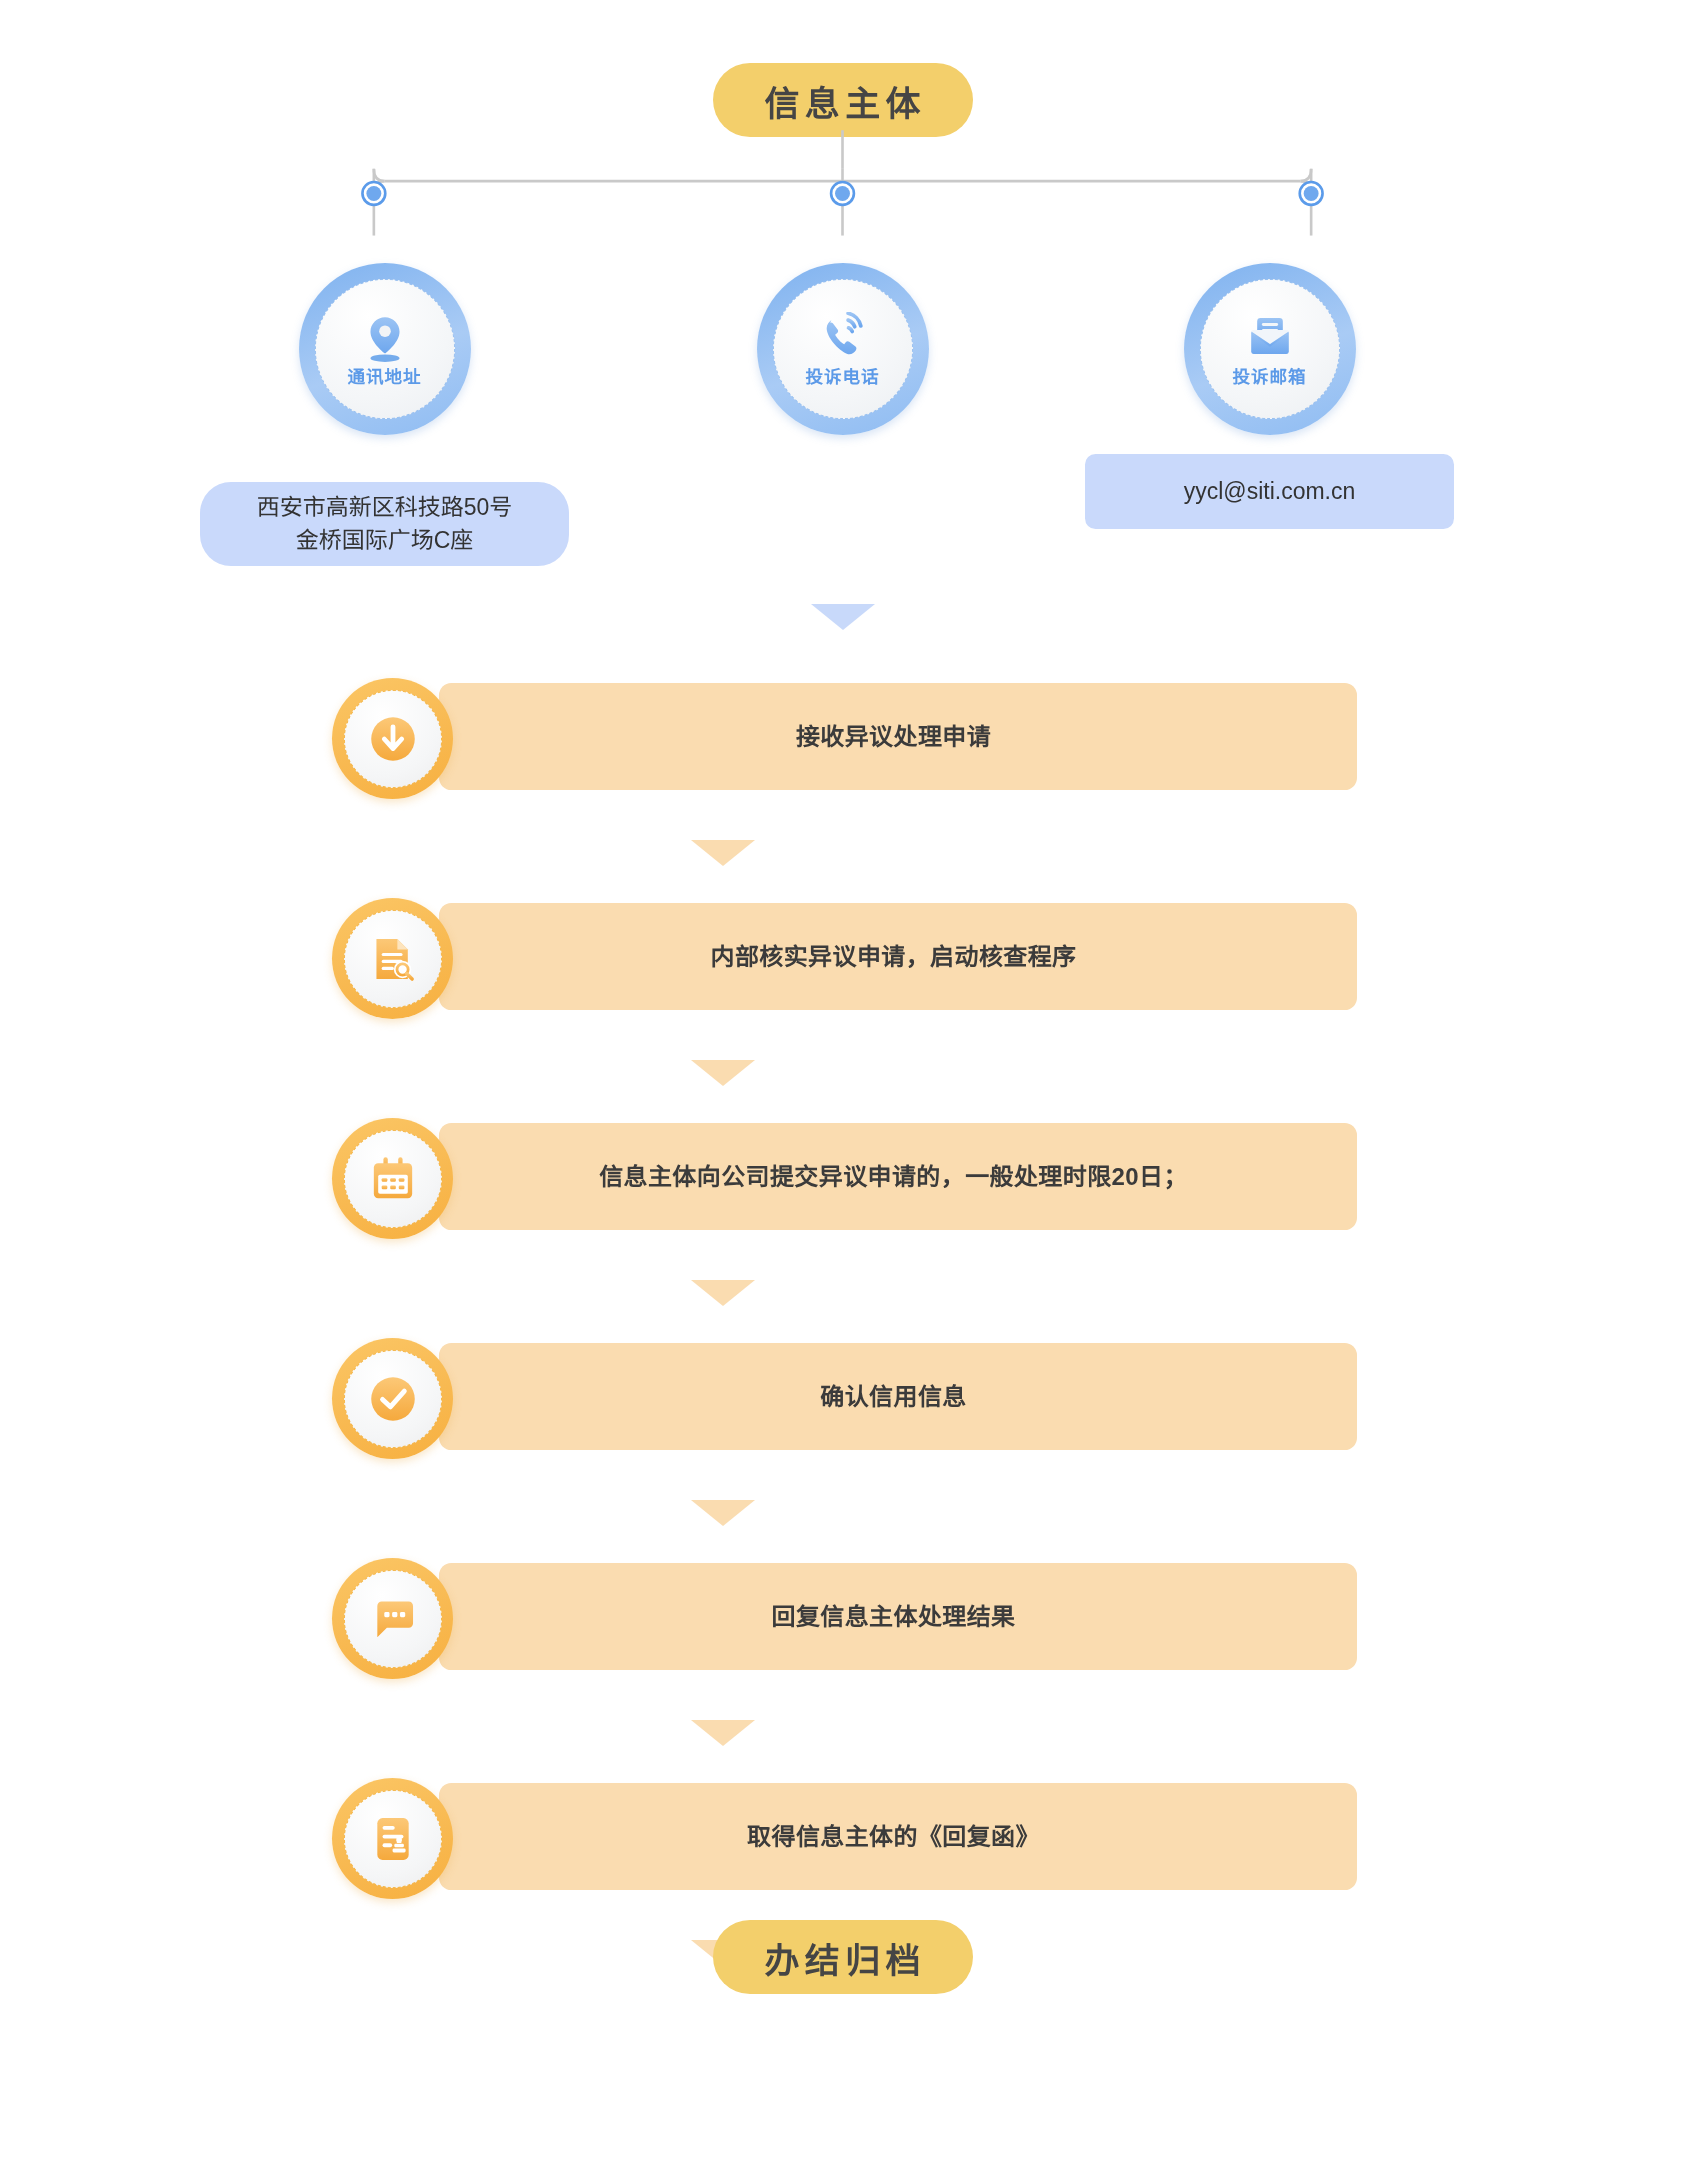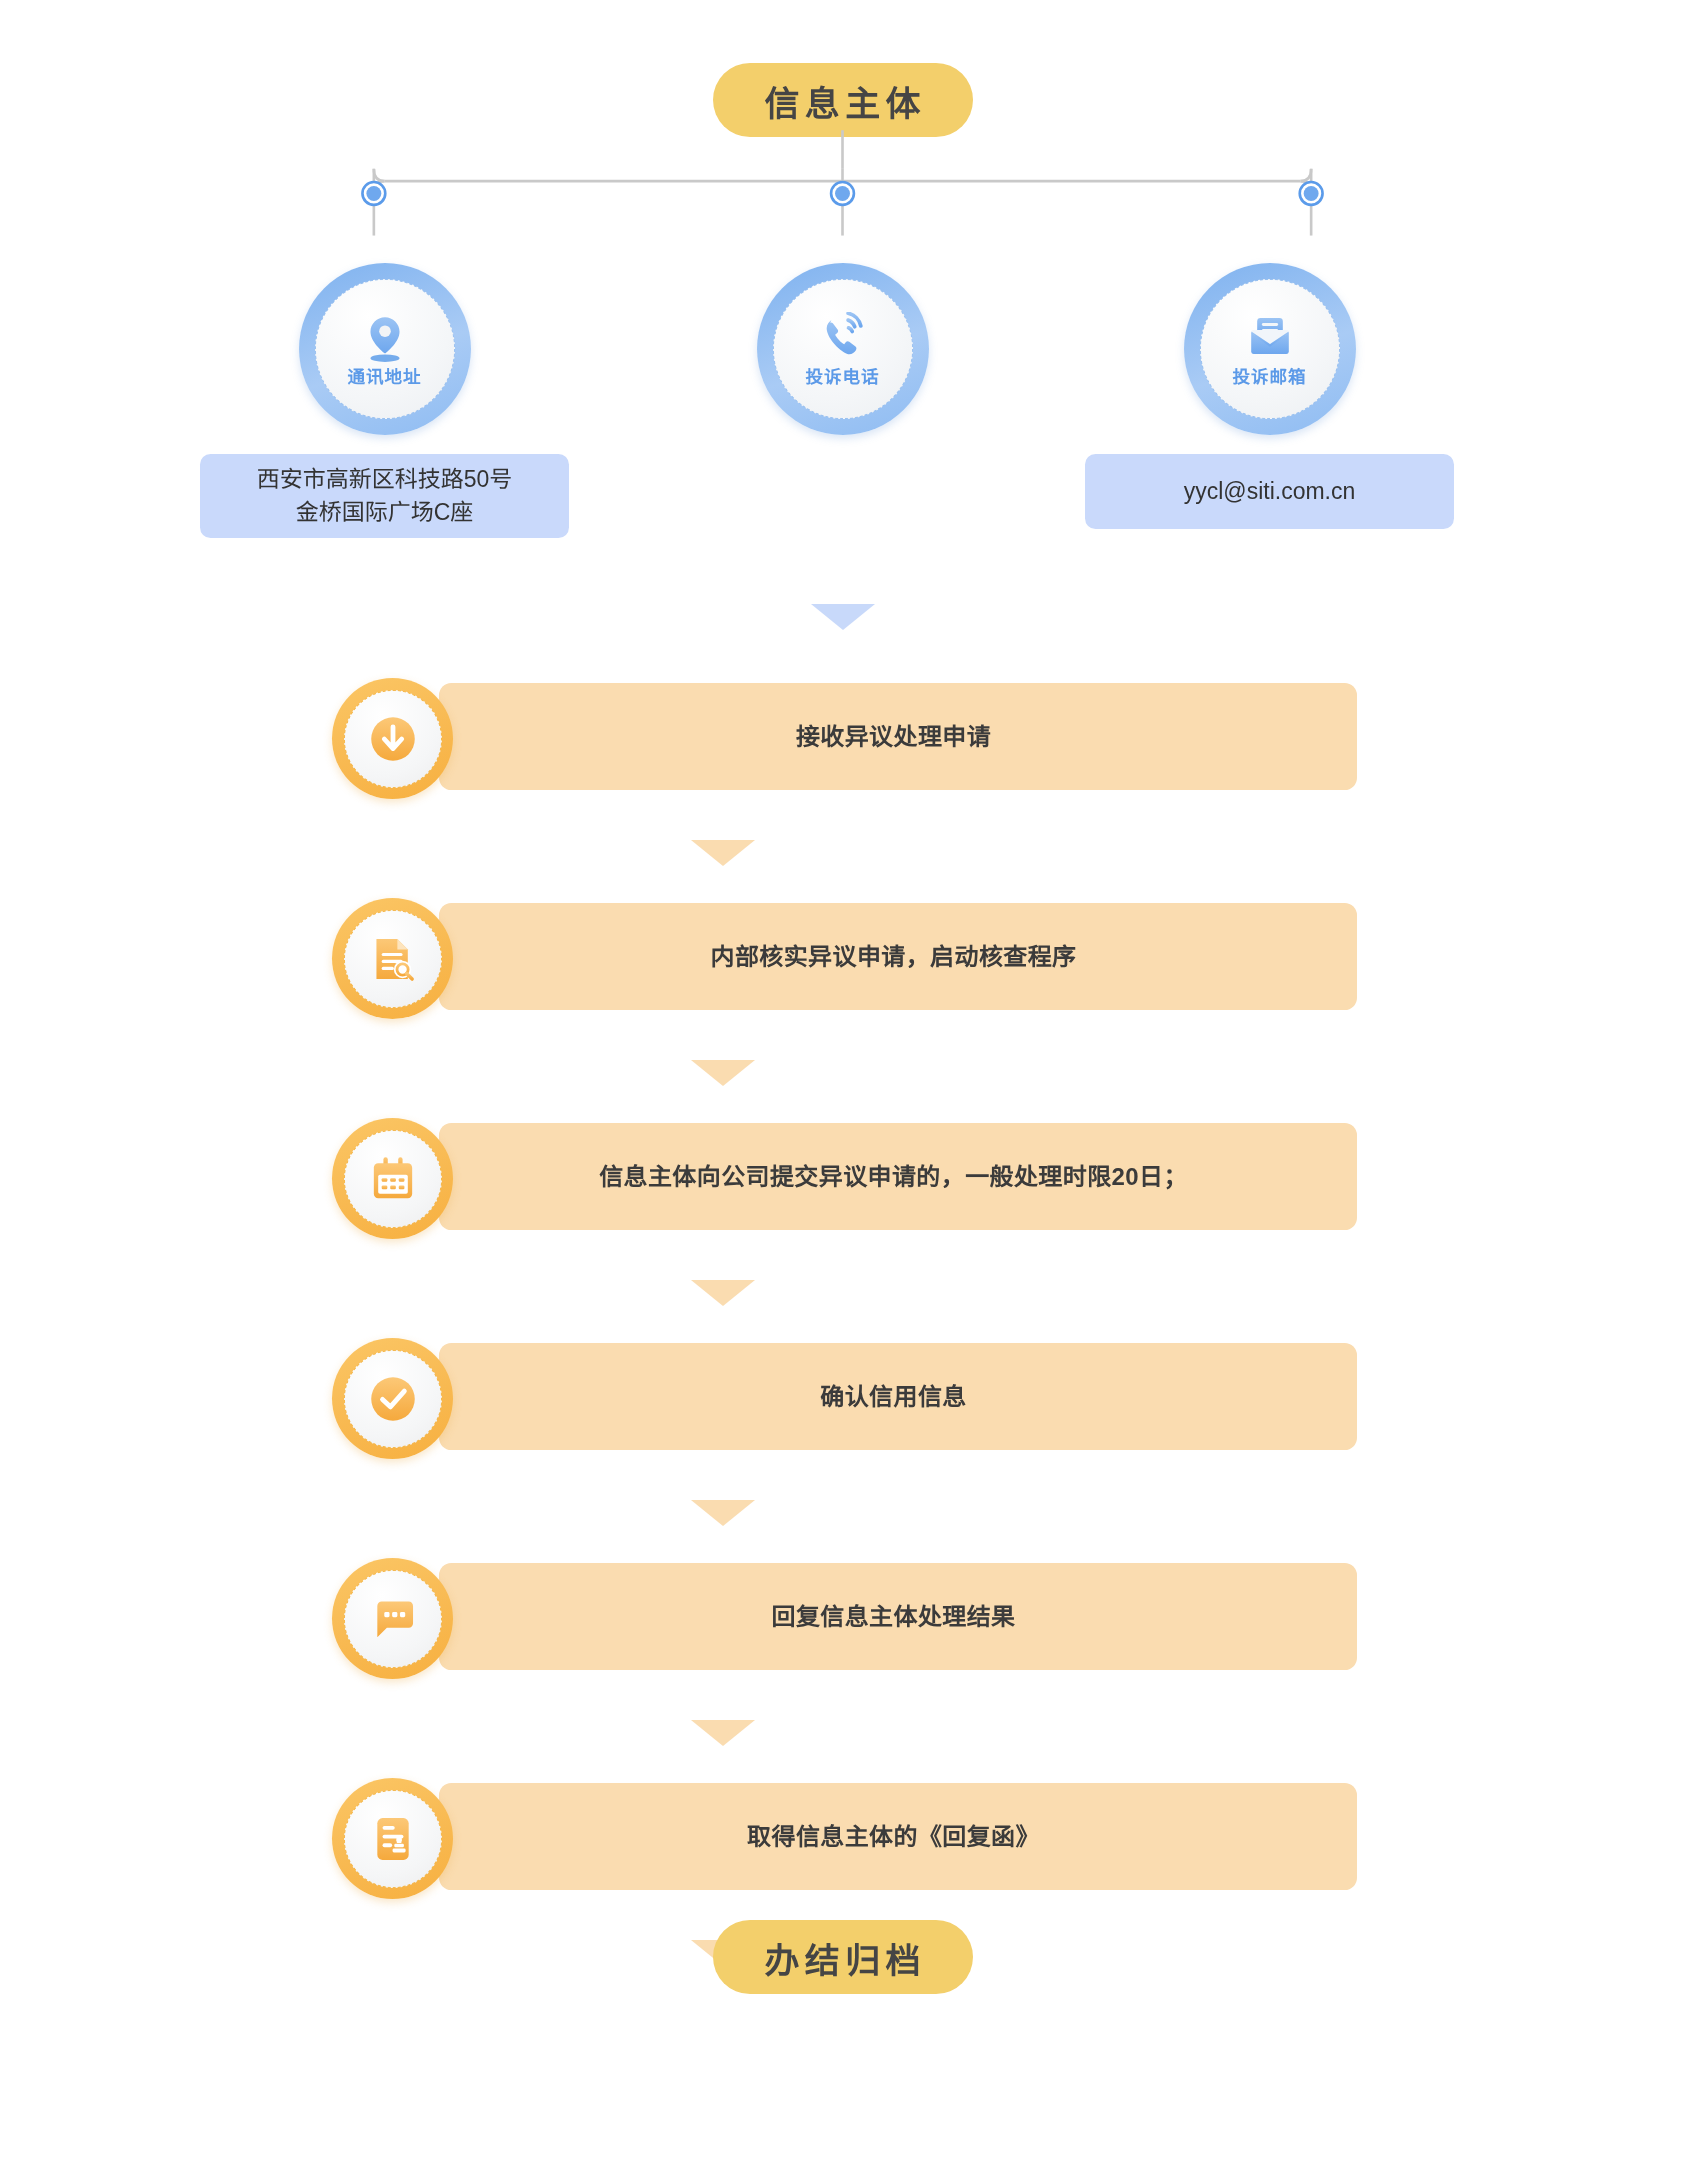--- a/index.html
+++ b/index.html
@@ -50,21 +50,21 @@
     width: 1685px;
     height: 298px;
   }
   .contact {
     position: absolute;
     width: 369px;
     display: flex;
     flex-direction: column;
     align-items: center;
   }
-  .contact--addr  { left: 200px; }
+  .contact--addr  { left: 200px; gap: 28px; }
   .contact--phone { left: 658px; }
   .contact--mail  { left: 1085px; }
 
   .badge {
     position: relative;
     width: 172px;
     height: 172px;
     border-radius: 50%;
     background: linear-gradient(160deg, #7fb2ef 0%, #a9cbf5 55%, #8fbcf2 100%);
     display: flex;
@@ -102,21 +102,21 @@
     background: #c9d9fb;
     color: #333333;
     font-size: 23px;
     line-height: 33px;
     display: flex;
     align-items: center;
     justify-content: center;
     text-align: center;
     padding: 8.8px 14px;
   }
-  .info-box--two { min-height: 84px; }
+  .info-box--two { min-height: 84px; border-radius: 31px; }
 
   
   .arrow {
     position: absolute;
     left: 50%;
     transform: translateX(-50%);
     width: 0; height: 0;
     border-left: 32px solid transparent;
     border-right: 32px solid transparent;
   }

